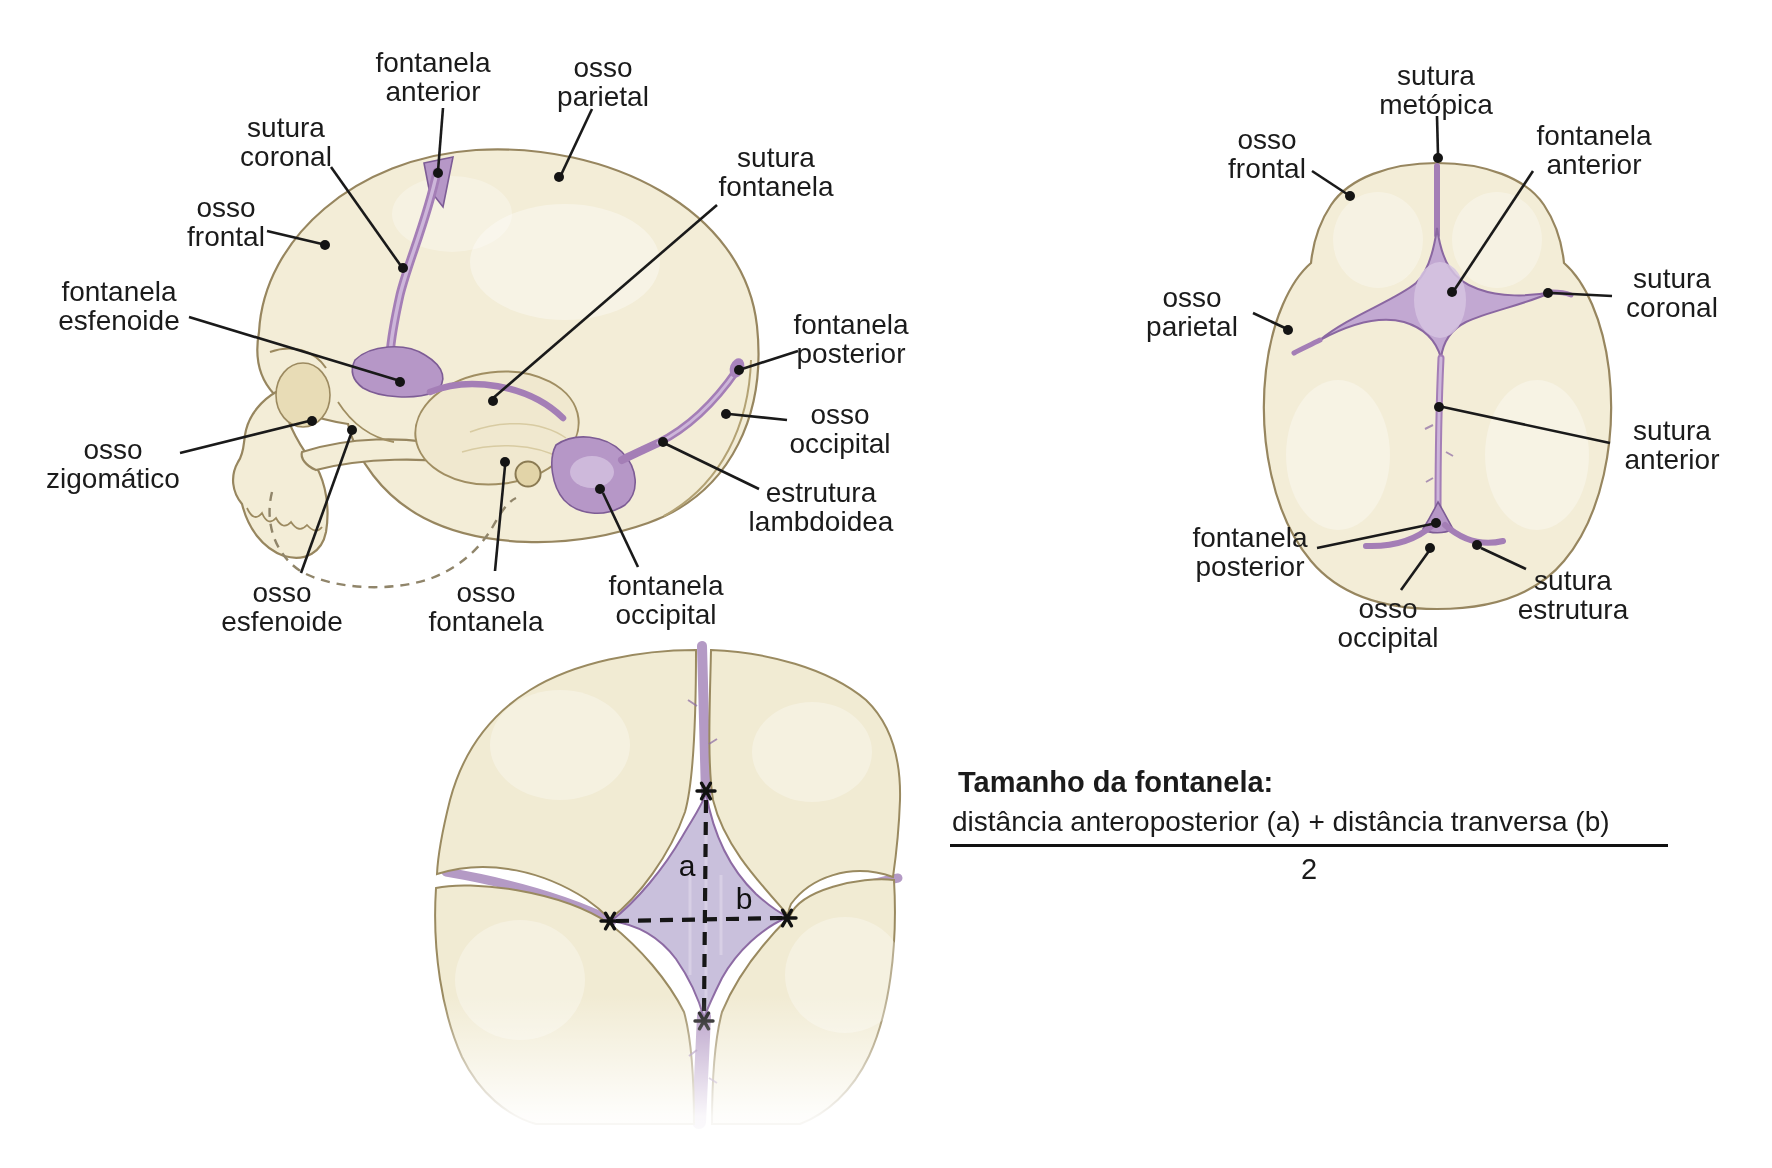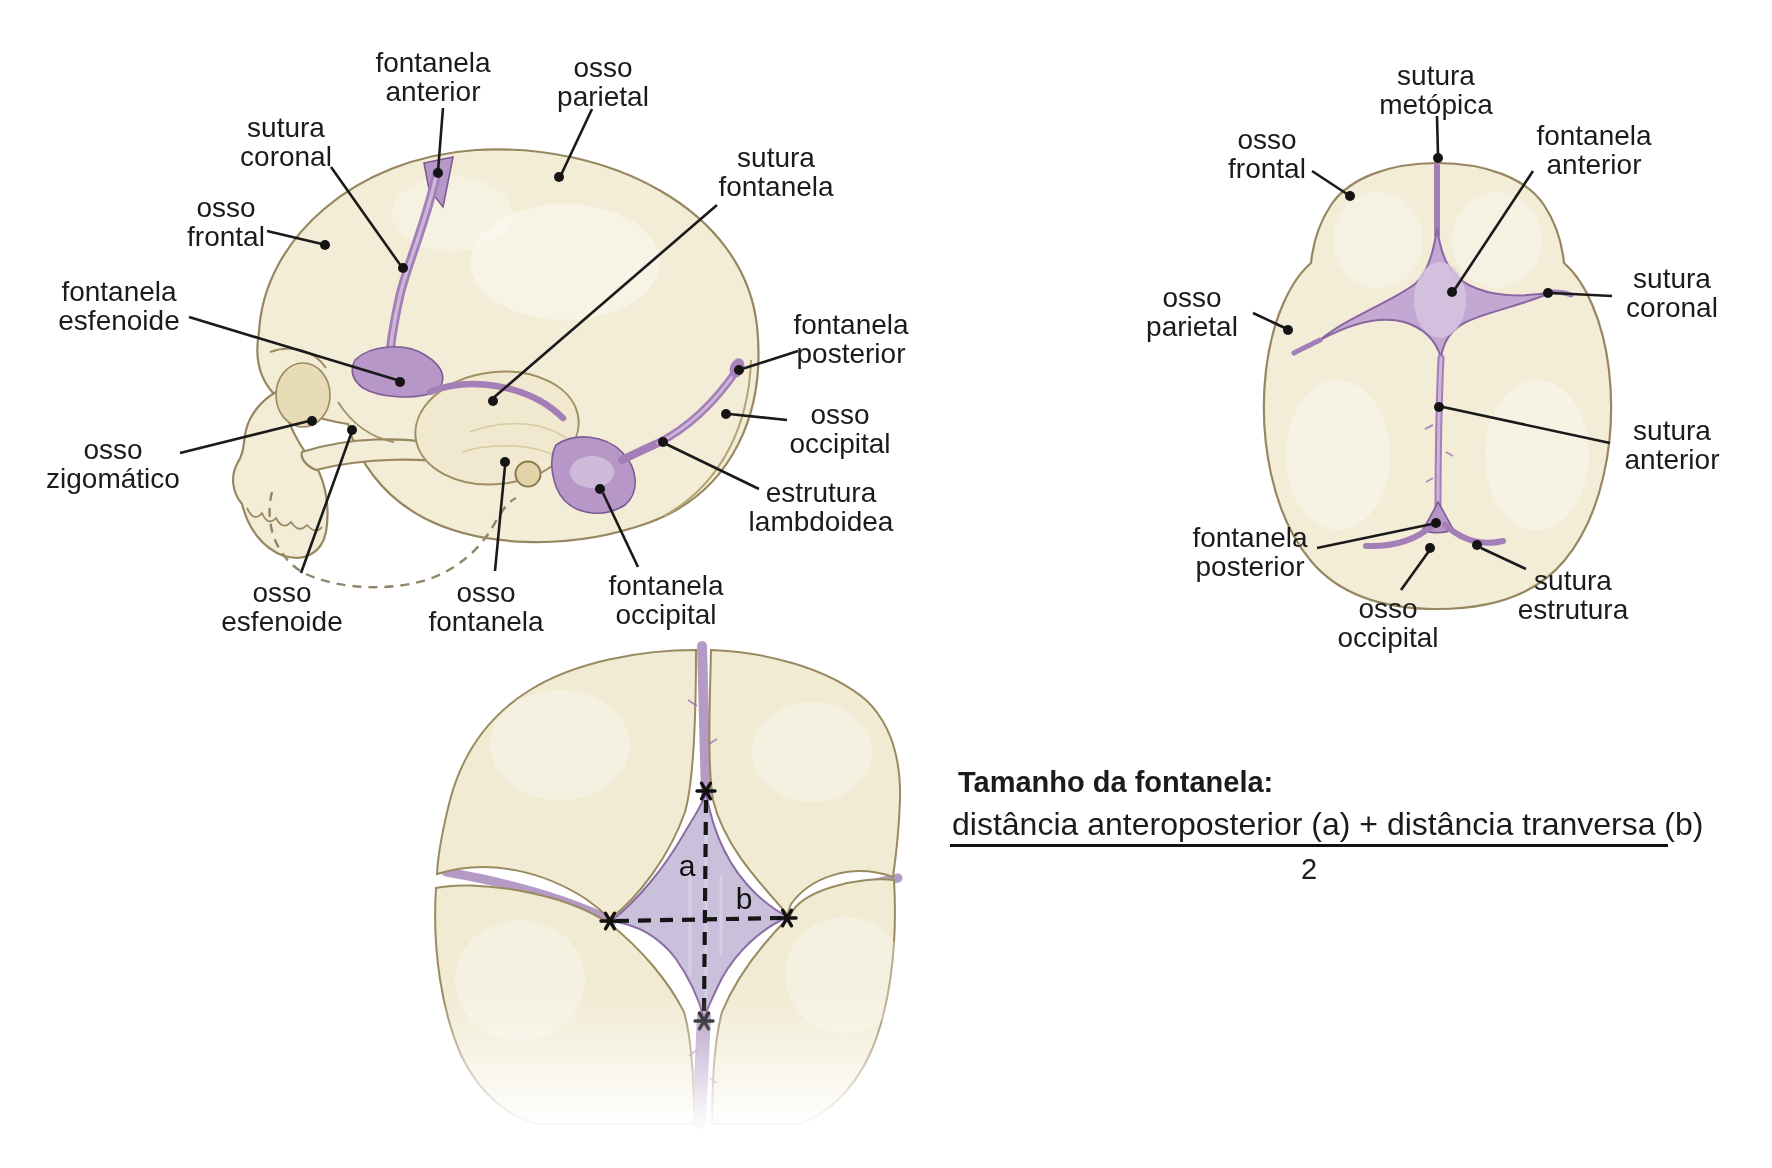--- a/index.html
+++ b/index.html
@@ -19,21 +19,21 @@
   .pfill{fill:var(--purple-fill);stroke:#7d5c95;stroke-width:1.6;}
   .pband{fill:none;stroke:var(--purple-band);stroke-linecap:round;}
   .pcore{fill:none;stroke:var(--purple-core);stroke-linecap:round;}
   .mband{fill:none;stroke:#b49ac5;stroke-linecap:round;}
   .mfill{fill:var(--font-fill);stroke:#8d6ba4;stroke-width:2;}
   .leader{stroke:var(--line);stroke-width:2.6;}
   .dot{fill:#141414;}
   .ptick{stroke:#8d6ba4;stroke-width:2;opacity:.7;}
   .formula-el{position:absolute;}
   .f-title{font-size:29px;font-weight:700;text-align:center;}
-  .f-num{font-size:32px;}
+  .f-num{font-size:28px;}
   .f-bar{height:3px;background:#111;}
   .f-den{font-size:29px;text-align:center;}
   .measure-letter{position:absolute;transform:translateX(-50%);font-size:30px;color:#111;}
 </style>
 </head>
 <body>
 
 <div class="canvas">
 
   <svg class="art" width="1772" height="1168" viewBox="0 0 1772 1168">

